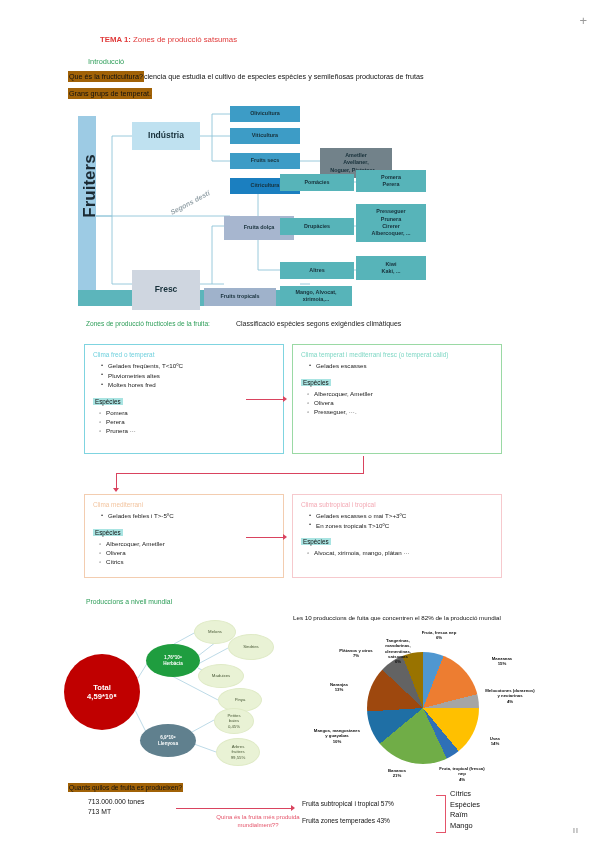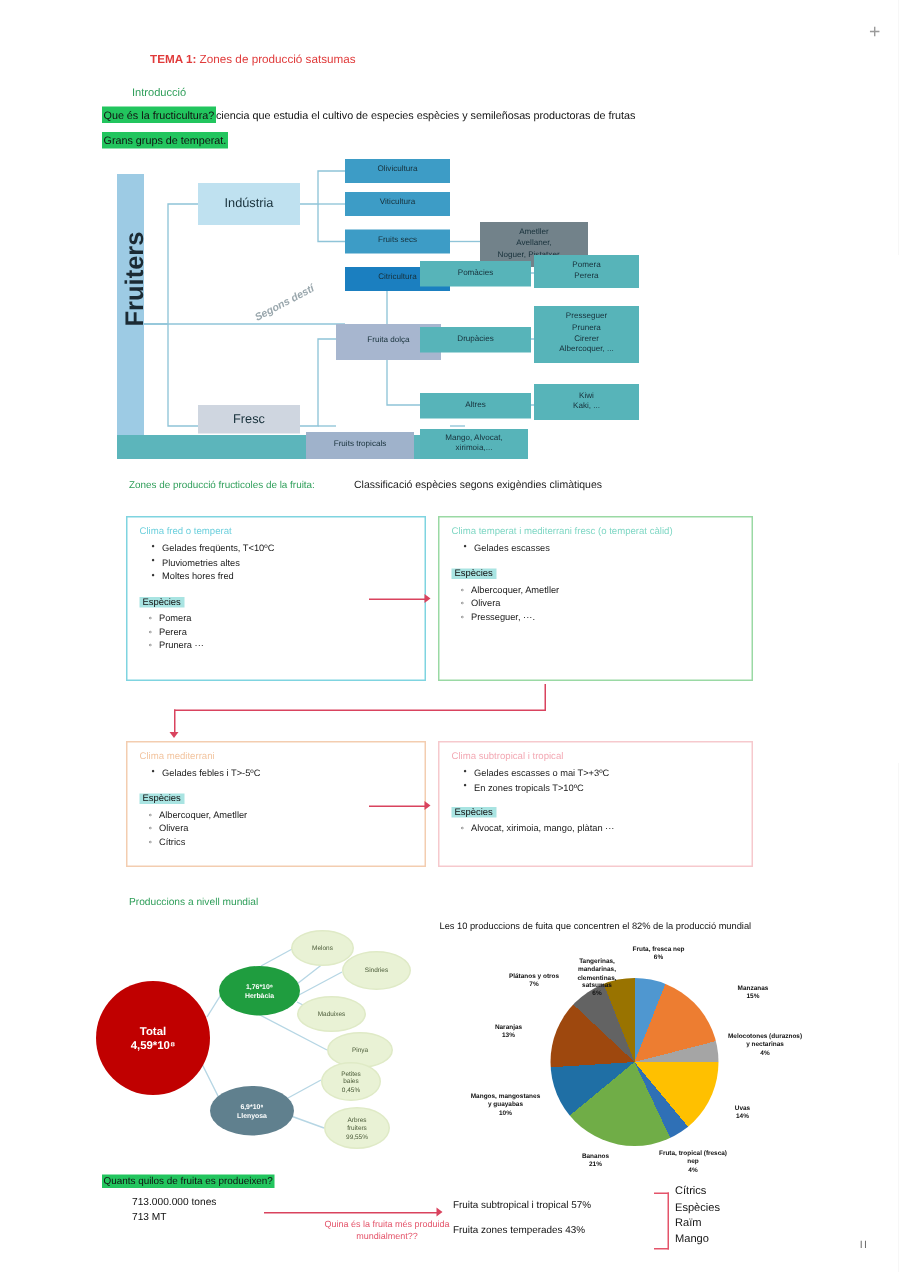--- a/index.html
+++ b/index.html
@@ -6,27 +6,27 @@
   body{font-family:"Liberation Sans", sans-serif;}
   .page{position:relative;width:599px;height:848px;background:#ffffff;overflow:hidden;}
 
   .plus{position:absolute;right:12px;top:14px;color:#9a9a9a;font-size:13px;line-height:1;}
   .pagenum{position:absolute;right:20px;bottom:14px;color:#6b6b6b;font-size:7px;letter-spacing:1px;}
 
   .tema{position:absolute;left:100px;top:35px;font-size:7.8px;color:#e03a3a;font-weight:bold;white-space:nowrap;}
   .tema .t2{font-weight:normal;}
   .introduccio{position:absolute;left:88px;top:57px;font-size:7.4px;color:#2e9e59;}
   .q1{position:absolute;left:68px;top:72px;font-size:7.2px;color:#111;white-space:nowrap;}
-  .hl-y{background:#22c55e;padding:1px 1px;}
+  .hl-y{background:#a16207;padding:1px 1px;}
   .q2{position:absolute;left:68px;top:89px;font-size:7.2px;color:#111;}
 
   
   .diagram{position:absolute;left:72px;top:104px;width:420px;height:206px;}
   .box{position:absolute;box-sizing:border-box;display:flex;align-items:center;justify-content:center;
-       text-align:center;font-size:5.4px;font-weight:normal;color:#17303a;line-height:1.35;padding:1px;}
+       text-align:center;font-size:5.4px;font-weight:bold;color:#17303a;line-height:1.35;padding:1px;}
   .vbar{position:absolute;left:6px;top:12px;width:18px;height:176px;background:#9dcbe4;}
   .fruiters-lbl{position:absolute;left:-52px;top:72px;width:140px;transform:rotate(-90deg);
        text-align:center;font-size:17px;font-weight:bold;color:#1b2a33;letter-spacing:0px;}
   .segons{position:absolute;left:78px;top:95px;width:80px;text-align:center;transform:rotate(-28deg);
        font-size:7px;font-style:italic;font-weight:bold;color:#9aa7ad;}
   .bottombar{position:absolute;left:6px;top:186px;width:260px;height:16px;background:#5cb5bb;}
   svg.links{position:absolute;left:0;top:0;width:420px;height:206px;}
   .lbl-lg{font-size:8.5px;}
 
   
@@ -129,21 +129,21 @@
         <path d="M228 180 H238"></path>
       </g>
     </svg>
 
     <div class="vbar"></div>
     <div class="fruiters-lbl">Fruiters</div>
     <div class="segons">Segons destí</div>
     <div class="bottombar"></div>
 
     <div class="box lbl-lg" style="left:60px;top:18px;width:68px;height:28px;background:#bfe1f0;">Indústria</div>
-    <div class="box lbl-lg" style="left:60px;top:166px;width:68px;height:19px;background:#cfd6e0;">Fresc</div>
+    <div class="box lbl-lg" style="left:60px;top:166px;width:68px;height:40px;background:#cfd6e0;">Fresc</div>
 
     <div class="box" style="left:158px;top:2px;width:70px;height:16px;background:#3d9cc6;">Olivicultura</div>
     <div class="box" style="left:158px;top:24px;width:70px;height:16px;background:#3d9cc6;">Viticultura</div>
     <div class="box" style="left:158px;top:49px;width:70px;height:16px;background:#3d9cc6;">Fruits secs</div>
     <div class="box" style="left:248px;top:44px;width:72px;height:30px;background:#72828a;white-space:pre-line;">Ametller
 Avellaner,
 Noguer, Pistatxer, ...</div>
 
     <div class="box" style="left:158px;top:74px;width:70px;height:16px;background:#1b7fc0;">Citricultura</div>
 

